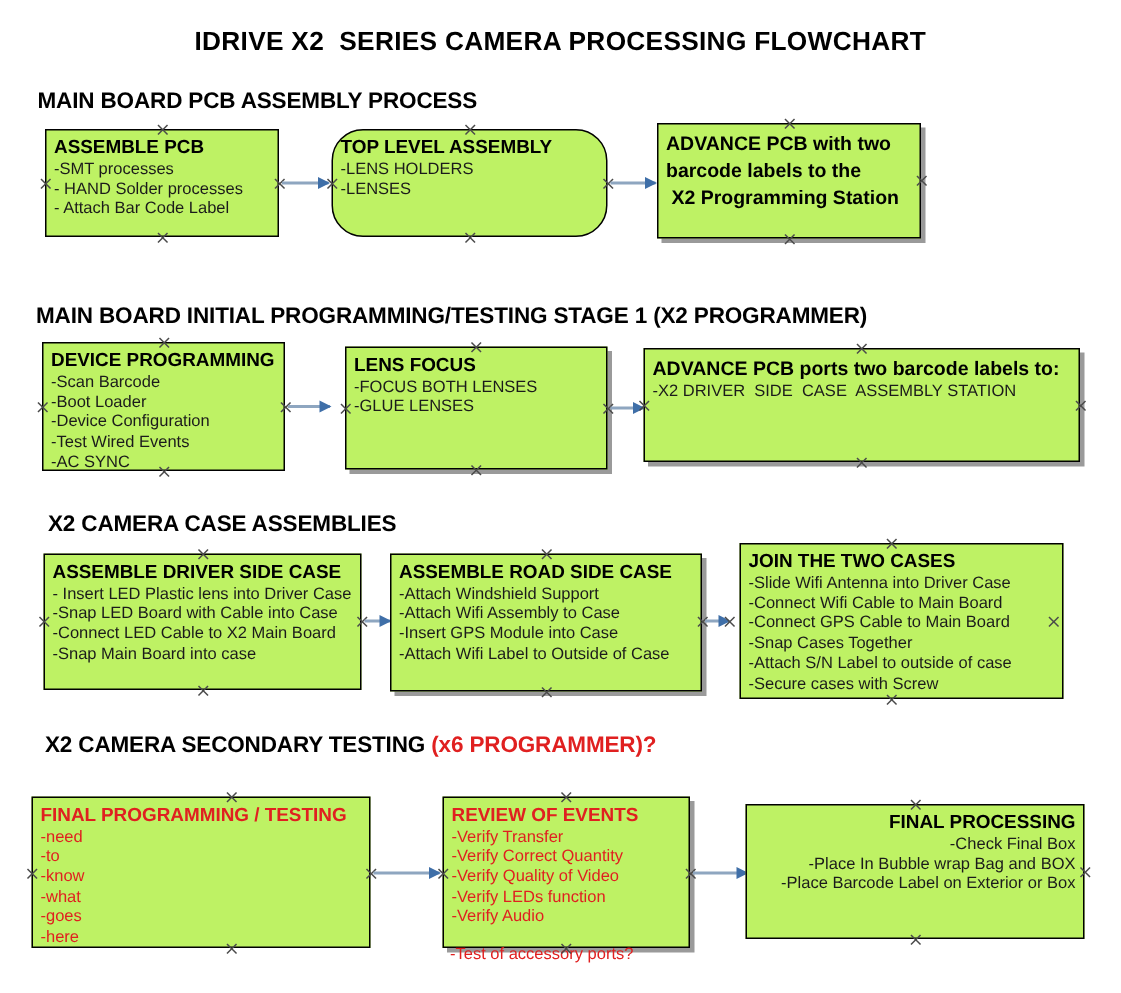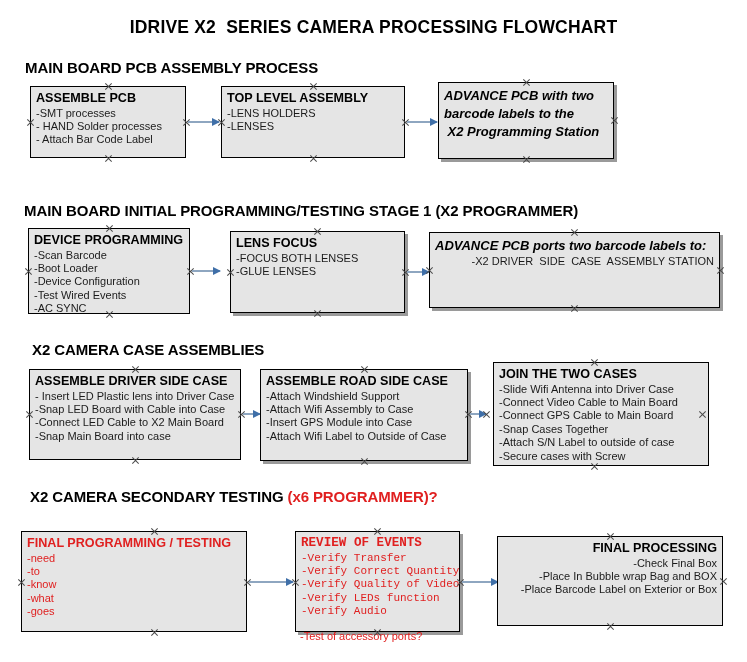--- a/index.html
+++ b/index.html
@@ -44,21 +44,21 @@
     letter-spacing: -0.1px;
   }
   .section-head .accent {
     color: #e02020;
   }
 
   
   .pbox {
     position: absolute;
     box-sizing: border-box;
-    background: #e5e5e5;
+    background: #bef264;
     border: 1.3px solid #000000;
     padding: 4px 5px 3px 5px;
   }
   .pbox.shadowed {
     box-shadow: 3px 3px 0 0 #9a9a9a;
   }
   .pbox .bx-title {
     font-size: 12.6px;
     font-weight: bold;
     color: #000000;
@@ -70,22 +70,22 @@
     font-size: 11px;
     color: #1b1b1b;
     line-height: 13.4px;
     white-space: pre;
   }
   
   .pbox.red .bx-title { color: #e02020; }
   .pbox.red .bx-line  { color: #e02020; }
 
   
-  .pbox.bigtitle .bx-title { font-size: 13px; line-height: 17px; font-style: italic; }
-  .pbox.bigtitle .bx-line  { font-size: 11px; text-align: right; }
+  .pbox.bigtitle .bx-title { font-size: 13px; line-height: 17px; }
+  .pbox.bigtitle .bx-line  { font-size: 11px; }
 
   
   .pbox .bx-title.multi { line-height: 18px; }
 
   
   .overflow-line {
     position: absolute;
     font-size: 11px;
     line-height: 13.4px;
     color: #e02020;
@@ -147,21 +147,21 @@
     <div class="bx-line">- HAND Solder processes</div>
     <div class="bx-line">- Attach Bar Code Label</div>
   </div>
   <div class="handle" style="left:108px; top:86px;"></div>
   <div class="handle" style="left:108px; top:158px;"></div>
   <div class="handle" style="left:30px;  top:122px;"></div>
   <div class="handle" style="left:186px; top:122px;"></div>
 
   <div class="arrow" style="left:188px; top:121px; width:31px;"></div>
 
-  <div class="pbox" style="left:221px; top:86px; width:184px; height:72px;">
+  <div class="pbox" style="left:221px; top:86px; width:184px; height:72px;border-radius:21px;">
     <div class="bx-title">TOP LEVEL ASSEMBLY</div>
     <div class="bx-line">-LENS HOLDERS</div>
     <div class="bx-line">-LENSES</div>
   </div>
   <div class="handle" style="left:313px; top:86px;"></div>
   <div class="handle" style="left:313px; top:158px;"></div>
   <div class="handle" style="left:221px; top:122px;"></div>
   <div class="handle" style="left:405px; top:122px;"></div>
 
   <div class="arrow" style="left:407px; top:121px; width:30px;"></div>
@@ -238,49 +238,50 @@
   </div>
   <div class="handle" style="left:364px; top:369px;"></div>
   <div class="handle" style="left:364px; top:461px;"></div>
   <div class="handle" style="left:468px; top:414px;"></div>
 
   <div class="arrow" style="left:470px; top:413px; width:16px;"></div>
 
   <div class="pbox" style="left:493px; top:362px; width:216px; height:104px;">
     <div class="bx-title">JOIN THE TWO CASES</div>
     <div class="bx-line">-Slide Wifi Antenna into Driver Case</div>
-    <div class="bx-line">-Connect Video Cable to Main Board</div>
+    <div class="bx-line">-Connect Wifi Cable to Main Board</div>
     <div class="bx-line">-Connect GPS Cable to Main Board</div>
     <div class="bx-line">-Snap Cases Together</div>
     <div class="bx-line">-Attach S/N Label to outside of case</div>
     <div class="bx-line">-Secure cases with Screw</div>
   </div>
   <div class="handle" style="left:594px; top:362px;"></div>
   <div class="handle" style="left:594px; top:466px;"></div>
   <div class="handle" style="left:486px; top:414px;"></div>
   <div class="handle" style="left:702px; top:414px;"></div>
 
   <div class="section-head" style="left:30px; top:488px;"><span>X2 CAMERA SECONDARY TESTING </span><span class="accent">(x6 PROGRAMMER)?</span></div>
 
   <div class="pbox red" style="left:21px; top:531px; width:226px; height:101px;">
     <div class="bx-title">FINAL PROGRAMMING / TESTING</div>
     <div class="bx-line">-need</div>
     <div class="bx-line">-to</div>
     <div class="bx-line">-know</div>
     <div class="bx-line">-what</div>
     <div class="bx-line">-goes</div>
+    <div class="bx-line">-here</div>
   </div>
   <div class="handle" style="left:154px; top:531px;"></div>
   <div class="handle" style="left:154px; top:632px;"></div>
   <div class="handle" style="left:21px;  top:582px;"></div>
   <div class="handle" style="left:247px; top:582px;"></div>
 
   <div class="arrow" style="left:249px; top:581px; width:44px;"></div>
 
-  <div class="pbox red shadowed" style="left:295px; top:531px; width:165px; height:101px;font-family:Liberation Mono, monospace;">
+  <div class="pbox red shadowed" style="left:295px; top:531px; width:165px; height:101px;">
     <div class="bx-title">REVIEW OF EVENTS</div>
     <div class="bx-line">-Verify Transfer</div>
     <div class="bx-line">-Verify Correct Quantity</div>
     <div class="bx-line">-Verify Quality of Video</div>
     <div class="bx-line">-Verify LEDs function</div>
     <div class="bx-line">-Verify Audio</div>
   </div>
 
   <div class="overflow-line" style="left:300px; top:630px;">-Test of accessory ports?</div>
   <div class="handle" style="left:377px; top:531px;"></div>

